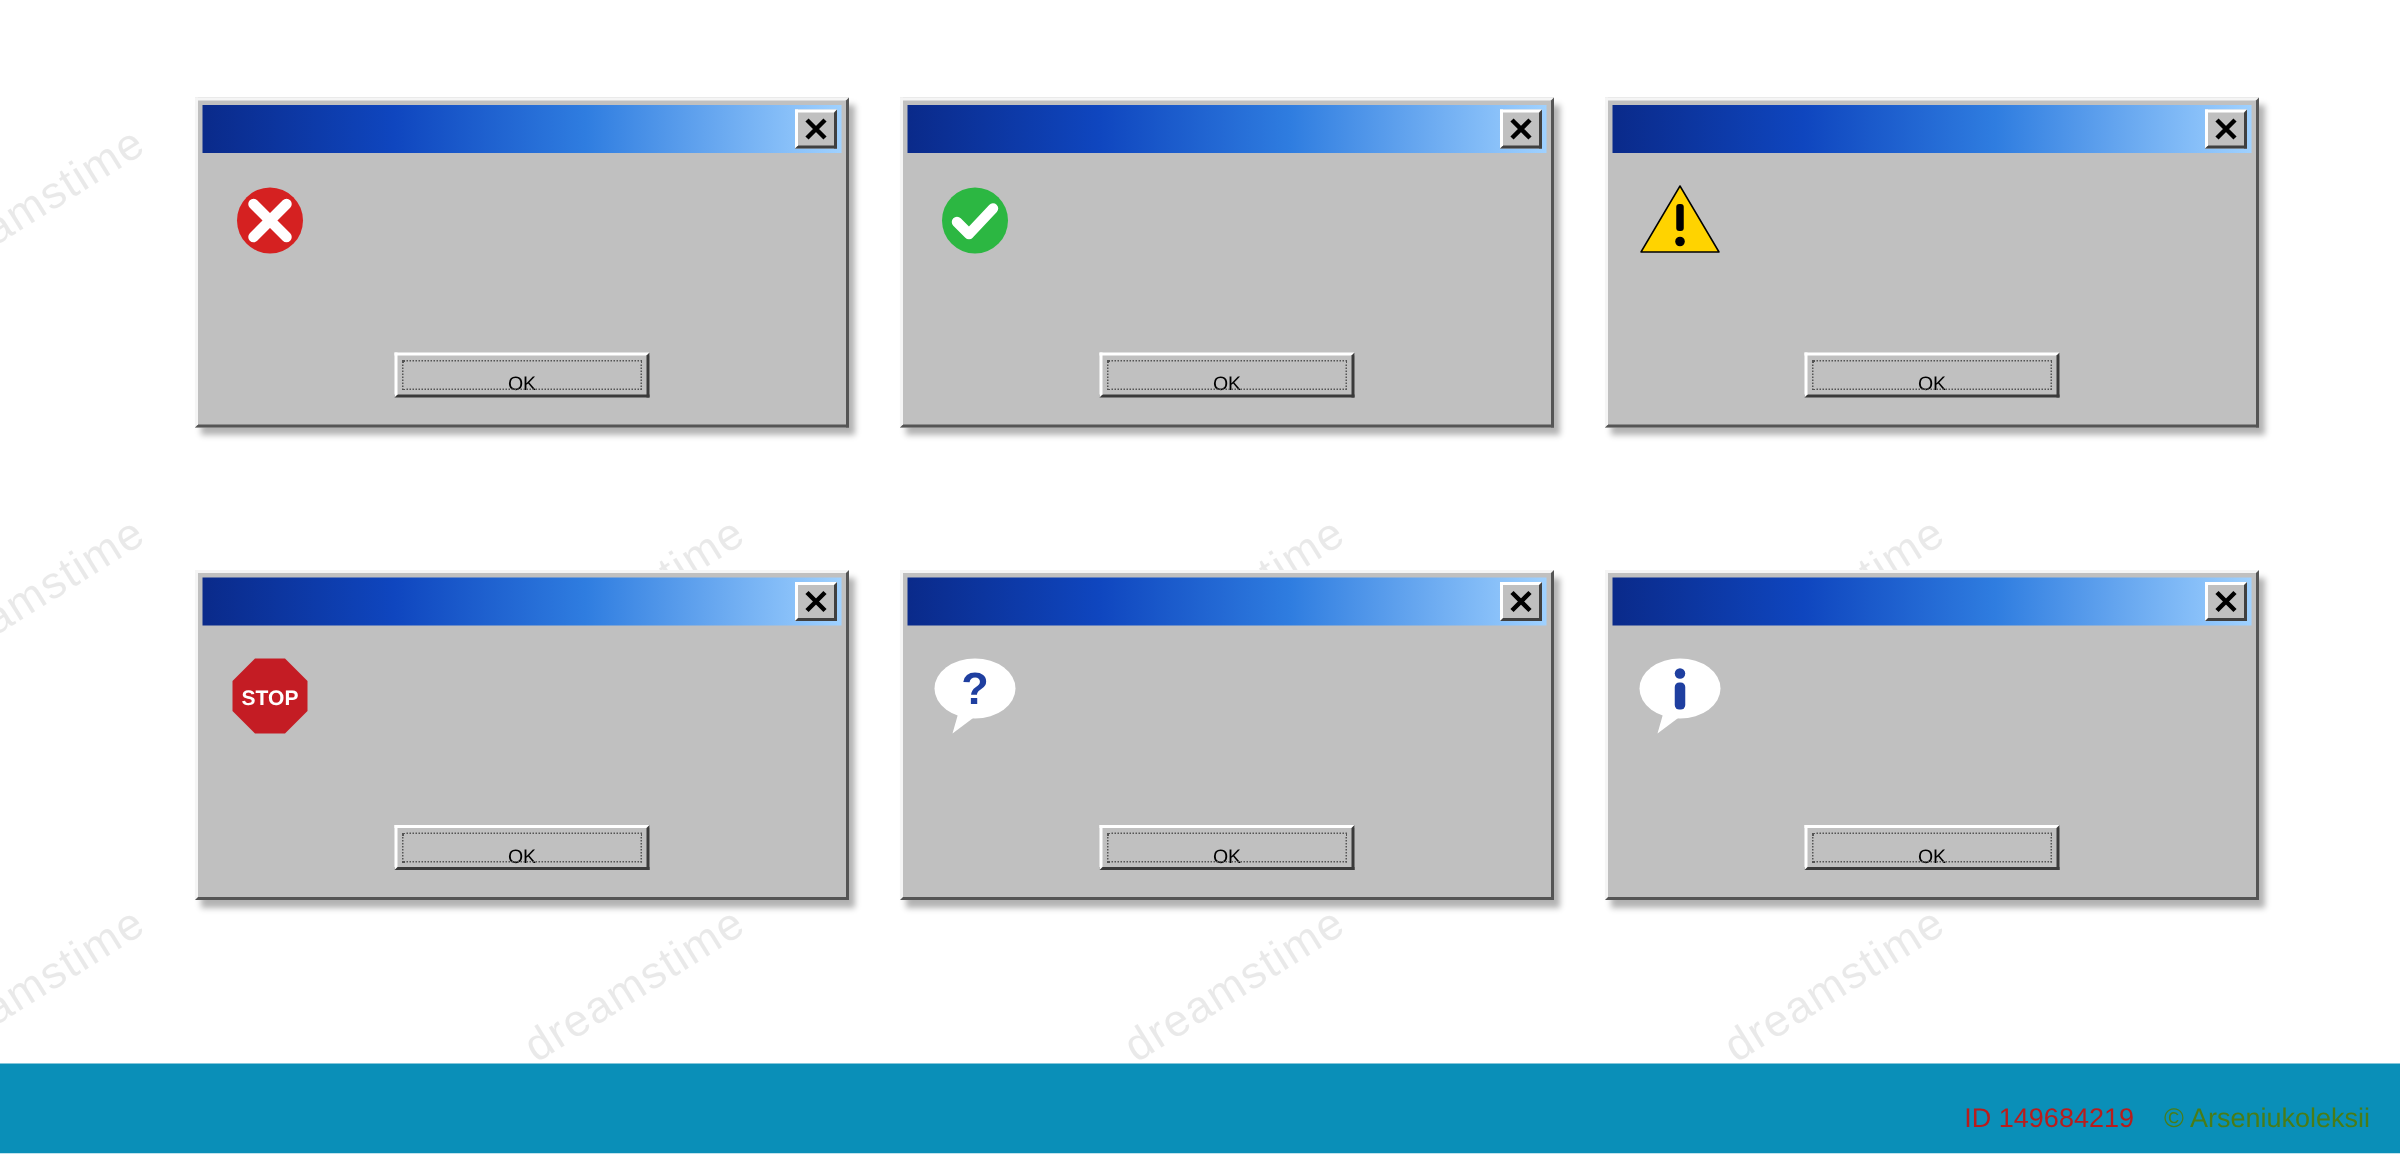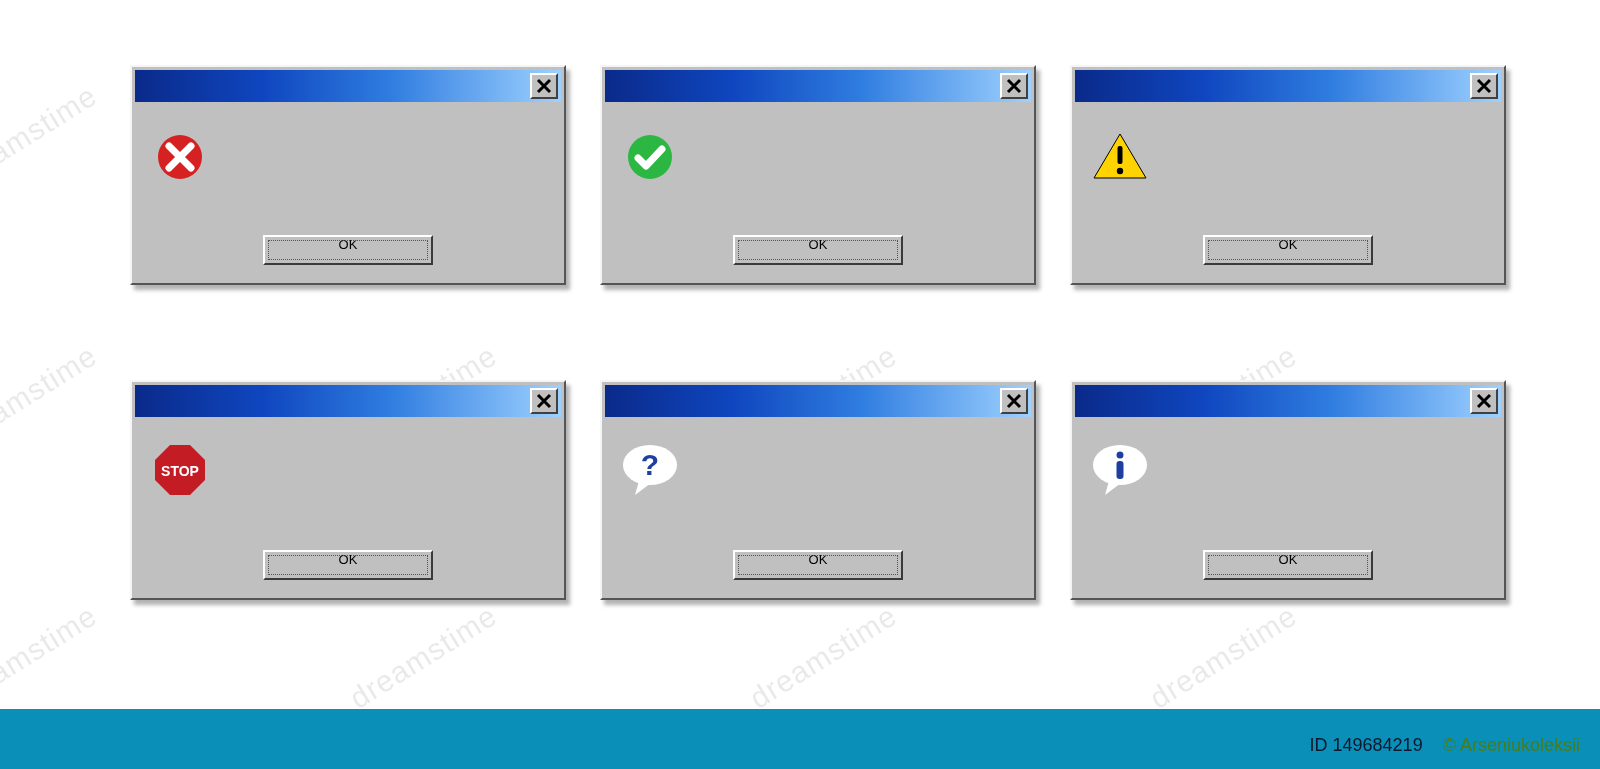--- a/index.html
+++ b/index.html
@@ -2,28 +2,28 @@
 <html><head>
 <meta charset="utf-8">
 <style>
 html,body{margin:0;padding:0;width:1600px;height:769px;background:#fff;font-family:"Tahoma","Arial",sans-serif;overflow:hidden}
 .stage{position:relative;width:1600px;height:769px}
 .grid{position:absolute;left:130px;top:65px;display:grid;grid-template-columns:repeat(3,440px);grid-template-rows:repeat(2,230px);column-gap:30px;row-gap:85px}
 .dlg{position:relative;width:436px;height:220px;background:#c0c0c0;border:2px solid;border-color:#f5f5f5 #555 #555 #f5f5f5;box-shadow:4px 5px 4px rgba(0,0,0,.3);box-sizing:border-box}
 .titlebar{position:absolute;left:3px;right:3px;top:3px;height:32px;background:linear-gradient(90deg,#0a2a8a 0%,#0f46bf 30%,#2f7de0 60%,#9fd1ff 100%)}
 .closebtn{position:absolute;right:3px;top:3px;width:28px;height:26px;background:#c0c0c0;border:2px solid;border-color:#fff #404040 #404040 #fff;box-sizing:border-box;display:flex;align-items:center;justify-content:center;cursor:pointer}
 .closebtn svg{width:16px;height:16px}
-.iconslot{position:absolute;left:18px;top:55px;width:60px;height:60px;display:flex;align-items:flex-end;justify-content:center}
-.okbtn{position:absolute;left:50%;transform:translateX(-50%);bottom:18px;width:170px;height:30px;background:#c0c0c0;border:2px solid;border-color:#fff #3a3a3a #3a3a3a #fff;box-sizing:border-box;cursor:pointer;display:flex;align-items:flex-start;justify-content:center;font-size:13px;color:#000}
+.iconslot{position:absolute;left:18px;top:55px;width:60px;height:60px;display:flex;align-items:flex-start;justify-content:center}
+.okbtn{position:absolute;left:50%;transform:translateX(-50%);bottom:18px;width:170px;height:30px;background:#c0c0c0;border:2px solid;border-color:#fff #3a3a3a #3a3a3a #fff;box-sizing:border-box;cursor:pointer;display:flex;align-items:flex-end;justify-content:center;font-size:13px;color:#000}
 .okbtn::before{content:"";position:absolute;left:3px;right:3px;top:3px;bottom:3px;border:1px dotted #555;pointer-events:none}
 .bottombar{position:absolute;left:0;bottom:0;width:1600px;height:60px;background:#0a8fb8}
 .wm{position:absolute;left:0;top:0;width:1600px;height:769px;pointer-events:none;opacity:.11;overflow:hidden}
 .wm div{position:absolute;white-space:nowrap;font-family:Arial,Helvetica,sans-serif;color:#444;font-size:30px;transform:rotate(-32deg);letter-spacing:1px}
 .idline{position:absolute;right:20px;bottom:13px;font-family:Arial,Helvetica,sans-serif;font-size:18px;color:#fff}
-.idline .idn{color:#0f172a}
+.idline .idn{color:#b91c1c}
 .idline .cr{color:#4d7c0f;opacity:.95}
 </style>
 </head>
 <body>
 
 <div class="stage">
 
   <div class="wm">
     <div style="left:-60px;top:120px">dreamstime</div>
     <div style="left:340px;top:120px">dreamstime</div>

